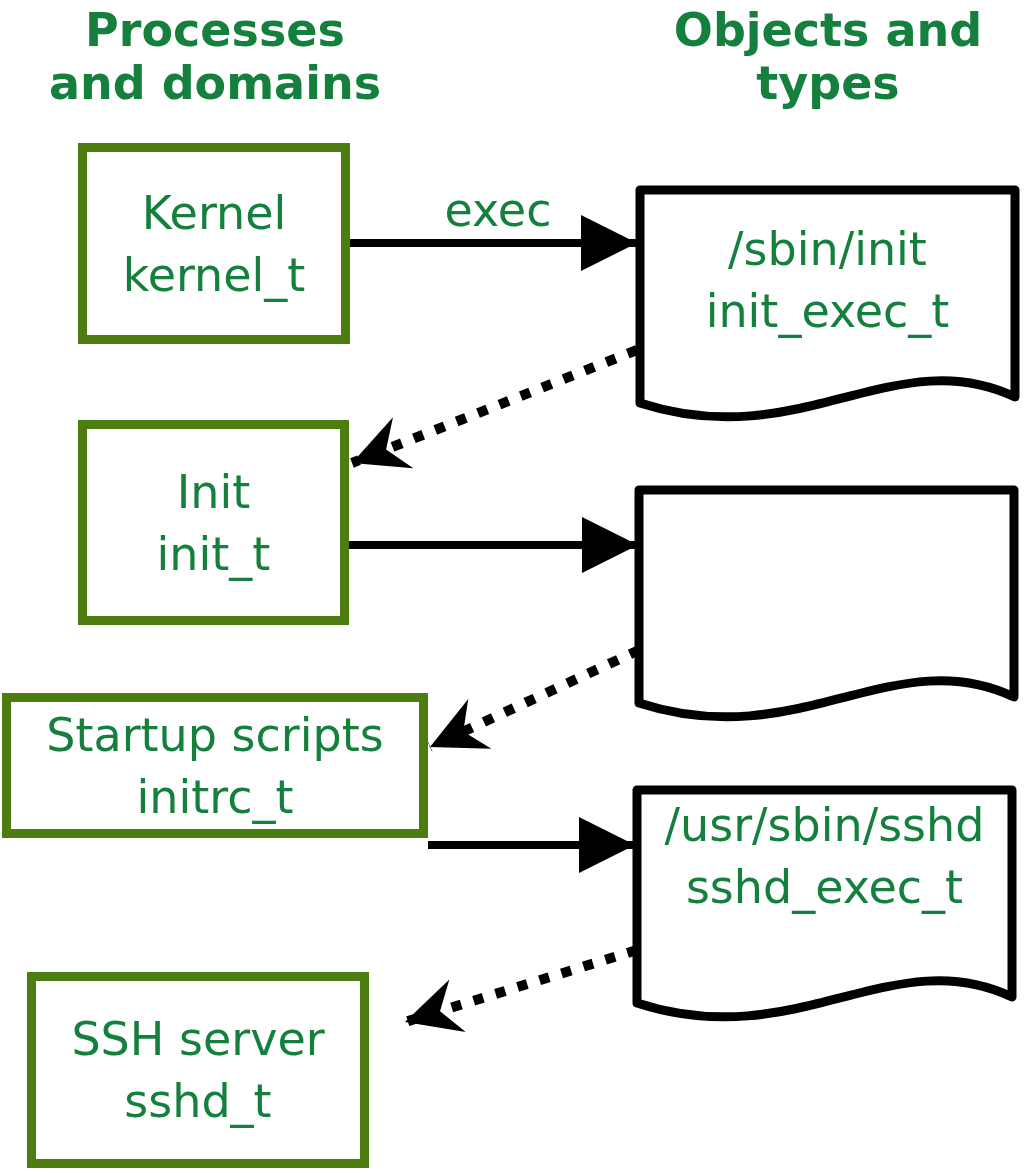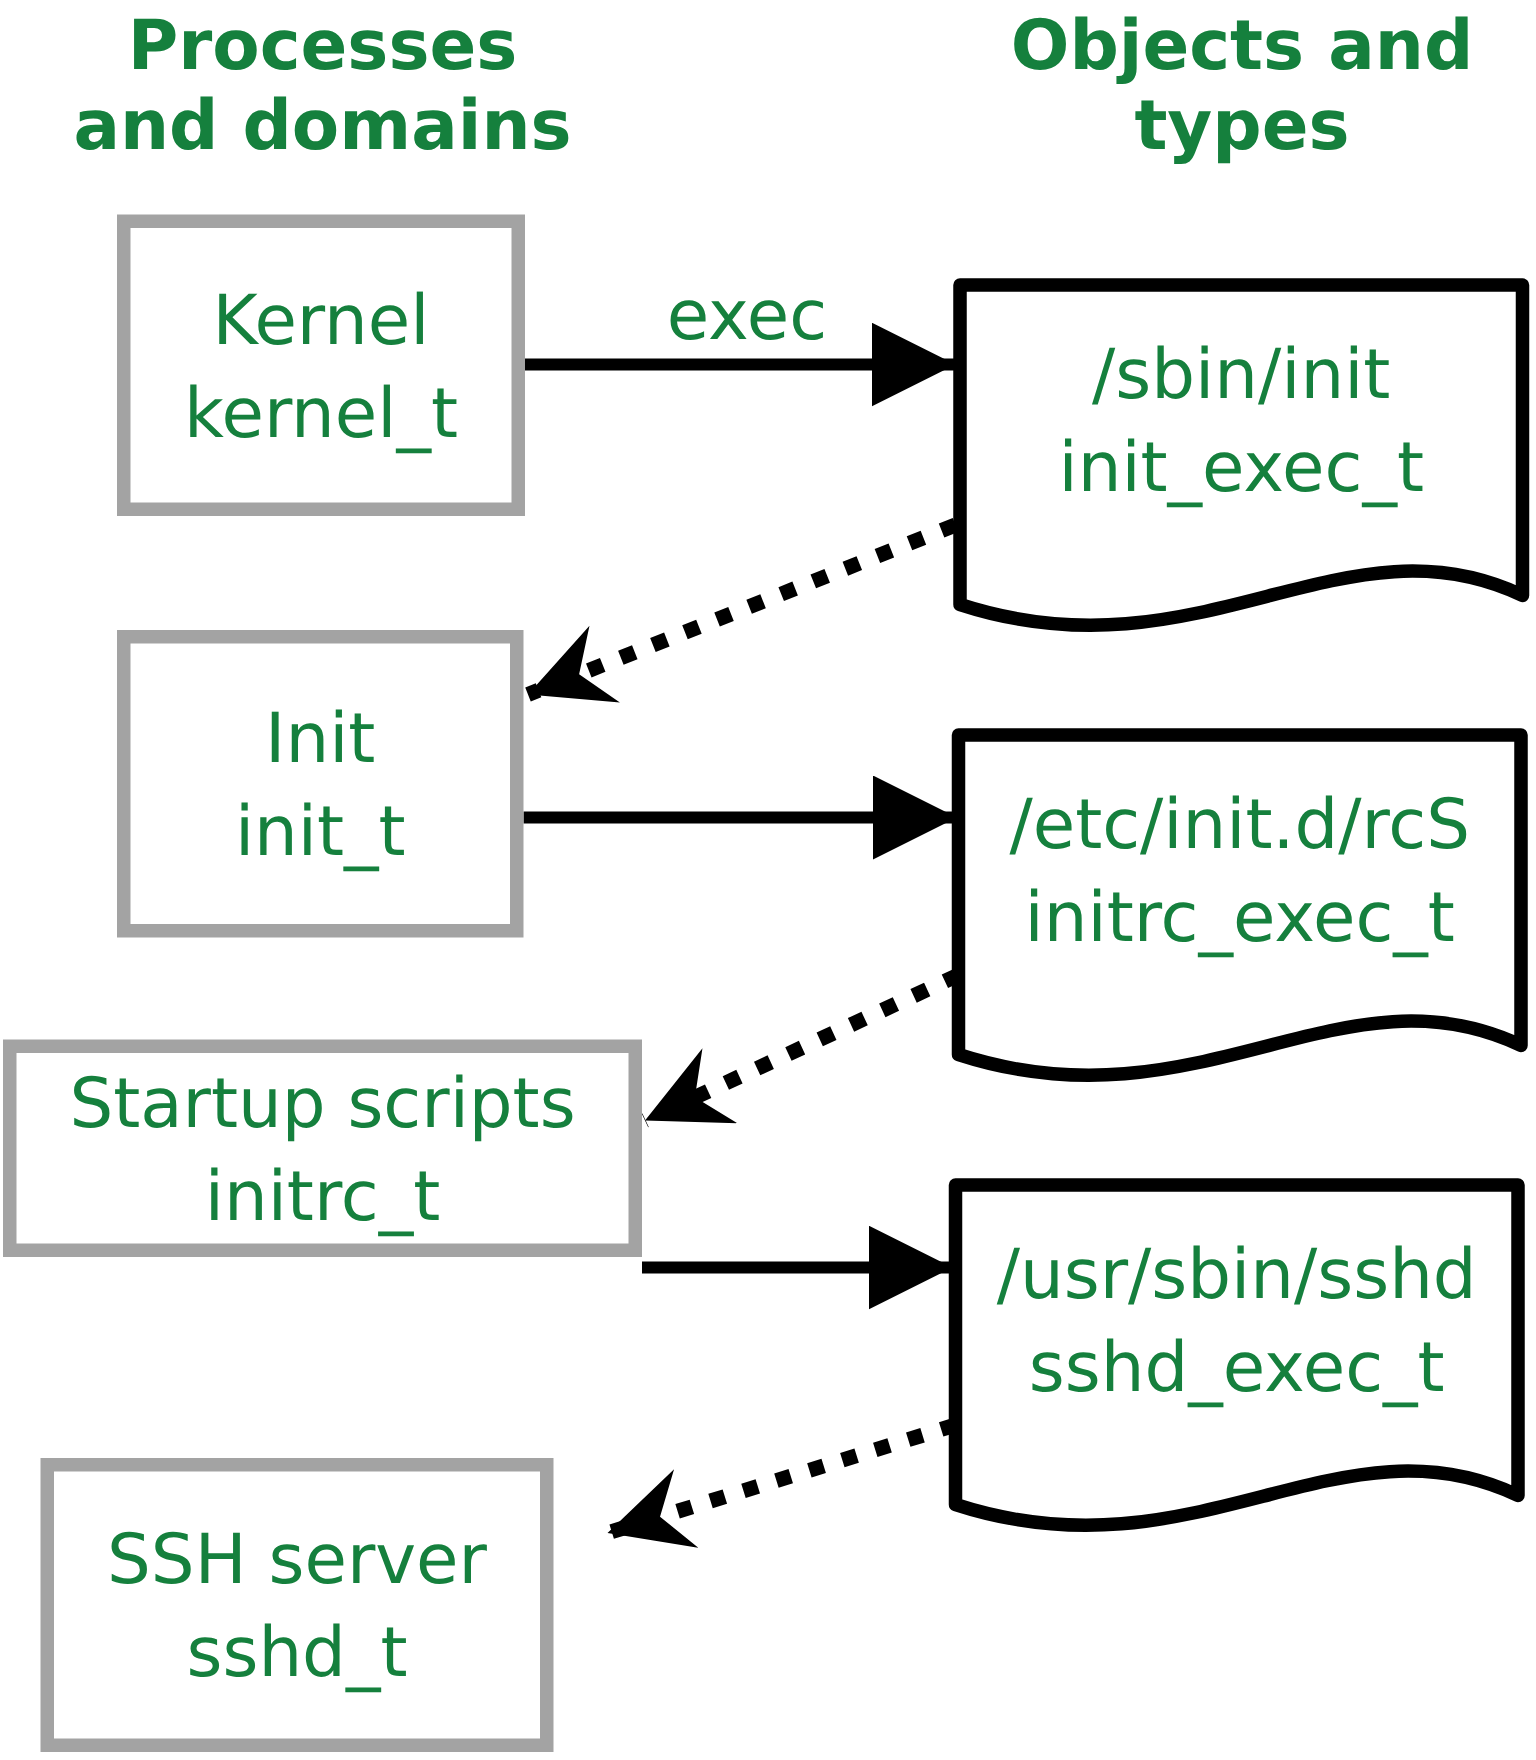--- a/index.html
+++ b/index.html
@@ -28,21 +28,21 @@
     text-align: center;
     font-weight: bold;
     font-size: 46px;
     line-height: 53px;
   }
   .col-header-left  { left: 15px;  top: 4px; width: 400px; }
   .col-header-right { left: 628px; top: 4px; width: 400px; }
   .process-box {
     position: absolute;
     box-sizing: border-box;
-    border: 9px solid #a3a3a3;
+    border: 9px solid #4d7c0f;
     background: #ffffff;
     display: flex;
     flex-direction: column;
     justify-content: center;
     align-items: center;
     text-align: center;
     font-size: 46px;
     line-height: 62px;
   }
   .box-kernel { left: 78px;  top: 143px; width: 272px; height: 201px; }
@@ -57,21 +57,21 @@
     flex-direction: column;
     justify-content: center;
     align-items: center;
     text-align: center;
     font-size: 46px;
     line-height: 62px;
     pointer-events: none;
   }
   .doc-label-1 { left: 640px; top: 190px; }
   .doc-label-2 { left: 639px; top: 490px; }
-  .doc-label-3 { left: 637px; top: 790px; }
+  .doc-label-3 { left: 637px; top: 766px; }
   .edge-label {
     position: absolute;
     left: 398px;
     top: 179px;
     width: 200px;
     text-align: center;
     font-size: 46px;
     line-height: 62px;
   }
 </style>
@@ -134,22 +134,18 @@
   </div>
   <div class="process-box box-sshd">
     <div>SSH server</div>
     <div>sshd_t</div>
   </div>
 
   <div class="doc-label doc-label-1">
     <div>/sbin/init</div>
     <div>init_exec_t</div>
   </div>
-  <div class="doc-label doc-label-2">
-    <div>/etc/init.d/rcS</div>
-    <div>initrc_exec_t</div>
-  </div>
   <div class="doc-label doc-label-3">
     <div>/usr/sbin/sshd</div>
     <div>sshd_exec_t</div>
   </div>
 
 </div>
 
 </body></html>

